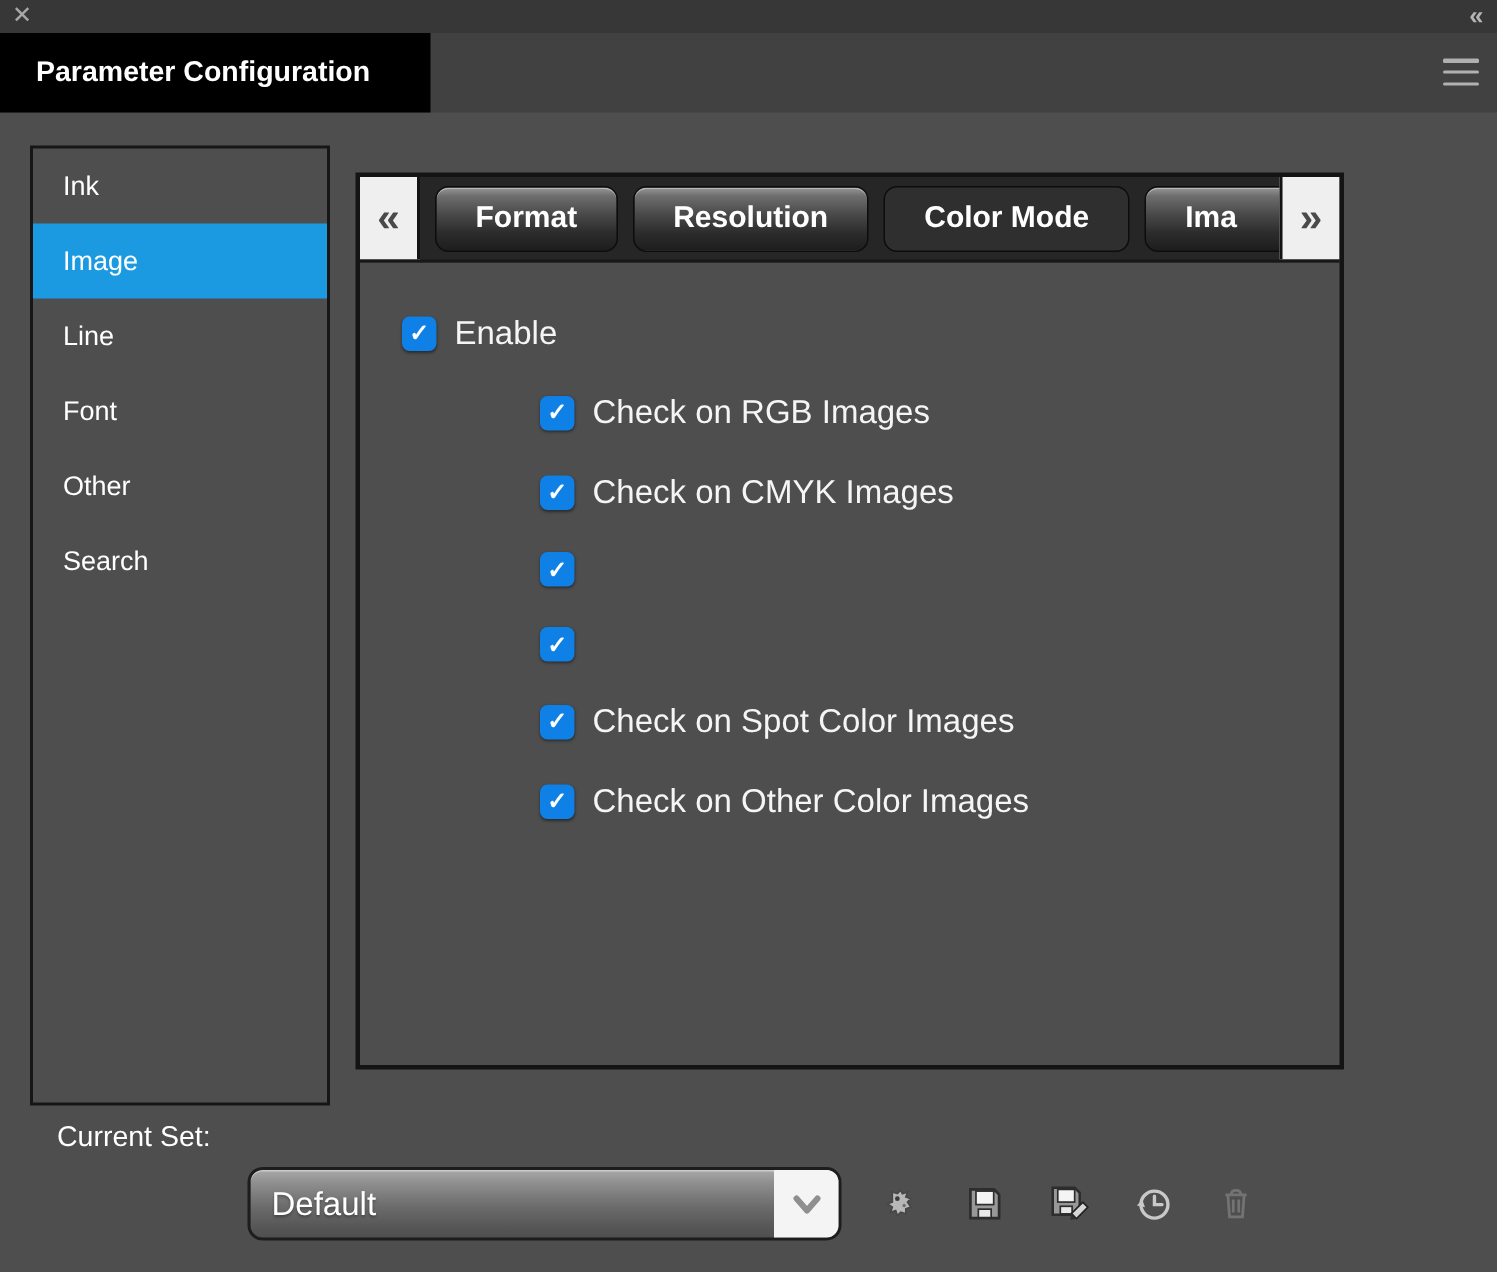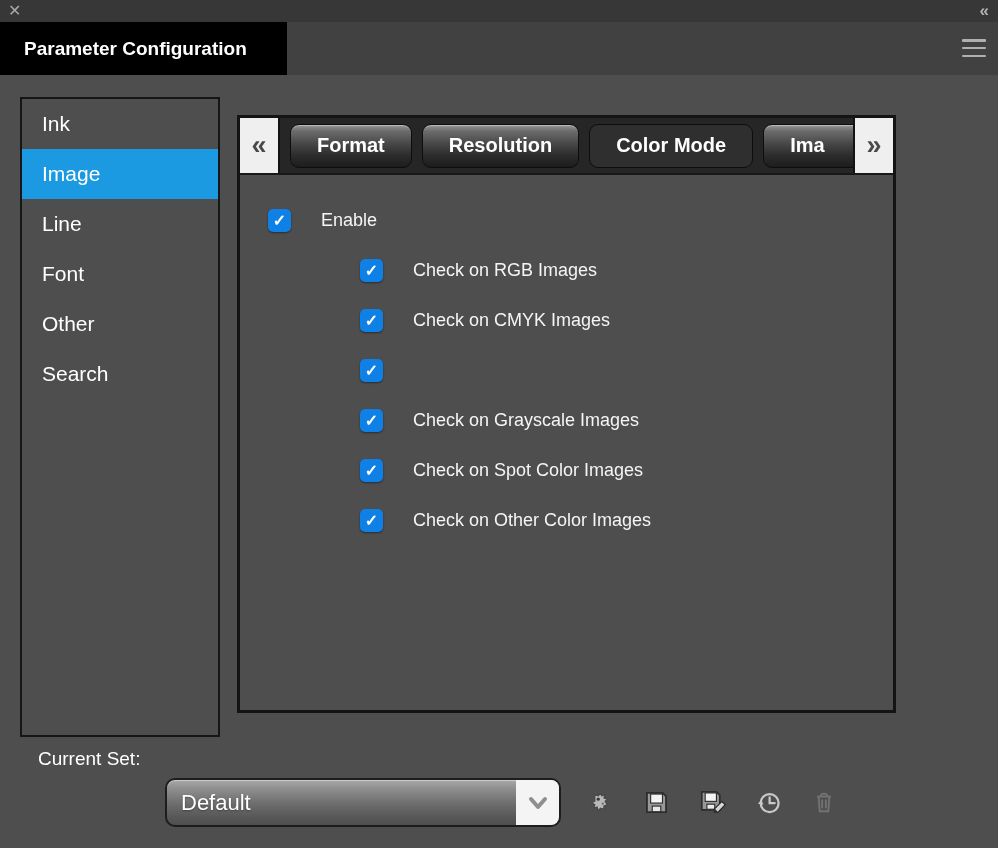--- a/index.html
+++ b/index.html
@@ -13,42 +13,42 @@
   .top-strip{position:absolute;top:0;left:0;width:998px;height:22px;background:#373737;}
   .close-btn{position:absolute;left:8px;top:1px;font-size:16px;color:#a8a8a8;cursor:default;line-height:20px;}
   .collapse-btn{position:absolute;right:8px;top:0;font-size:17px;font-weight:bold;color:#b5b5b5;line-height:22px;letter-spacing:1px;}
   
   .tab-row{position:absolute;top:22px;left:0;width:998px;height:53px;background:#414141;}
   .panel-tab{position:absolute;left:0;top:0;width:287px;height:53px;background:#000000;display:flex;align-items:center;box-sizing:border-box;padding-left:24px;color:#ffffff;font-size:19px;font-weight:bold;}
   .menu-btn{position:absolute;right:12px;top:17px;width:24px;height:18px;display:flex;flex-direction:column;justify-content:space-between;}
   .menu-btn span{display:block;height:2.5px;background:#b0b0b0;border-radius:1px;}
   
   .sidebar{position:absolute;left:20px;top:97px;width:200px;height:640px;border:2px solid #161616;box-sizing:border-box;}
-  .side-item{height:50px;display:flex;align-items:center;padding-left:20px;color:#ffffff;font-size:21px;cursor:default;}
+  .side-item{height:50px;display:flex;align-items:center;padding-left:20px;color:#ffffff;font-size:18px;cursor:default;}
   .side-item.selected{background:#1b9ae2;}
   
   .main-panel{position:absolute;left:237px;top:115px;width:659px;height:598px;border:3px solid #141414;box-sizing:border-box;background:#4e4e4e;}
   .tab-strip{position:relative;height:55px;background:#262626;border-bottom:2px solid #181818;display:flex;align-items:center;overflow:hidden;}
   .scroll-btn{align-self:stretch;width:38px;flex:0 0 38px;background:#efefef;display:flex;align-items:center;justify-content:center;font-size:27px;font-weight:bold;color:#4a4a4a;cursor:default;}
   .scroll-left{border-right:2px solid #131313;}
   .scroll-right{position:absolute;right:0;top:0;bottom:0;border-left:2px solid #131313;z-index:3;}
   .tab{height:44px;margin-left:10px;padding:0 26px;border-radius:9px;border:1px solid #0d0d0d;
        background:linear-gradient(180deg,#989898 0%,#6d6d6d 14%,#4a4a4a 42%,#2c2c2c 72%,#1d1d1d 100%);
        box-shadow:inset 0 1px 0 rgba(255,255,255,.35);
        color:#ffffff;font-size:20px;font-weight:600;display:flex;align-items:center;box-sizing:border-box;white-space:nowrap;cursor:default;}
   .tab.active{background:#2f2f2f;box-shadow:none;font-weight:bold;}
   .tab.truncated{flex:0 0 112px;width:112px;overflow:hidden;padding-right:0;}
   
   .content{padding:34px 0 0 28px;}
   .check-row{display:flex;align-items:center;margin-bottom:27px;}
   .check-row.indent{margin-left:92px;}
   .checkbox{width:23px;height:23px;flex:0 0 23px;border-radius:5px;background:#0e80e6;color:#ffffff;
             display:flex;align-items:center;justify-content:center;font-size:16px;font-weight:bold;
             box-shadow:0 1px 2px rgba(0,0,0,.45);cursor:default;}
-  .check-label{margin-left:30px;color:#f5f5f5;font-size:18px;}
+  .check-label{margin-left:12px;color:#f5f5f5;font-size:22px;}
   
   .current-set-label{position:absolute;left:38px;top:748px;color:#ffffff;font-size:19px;}
   .dropdown{position:absolute;left:165px;top:778px;width:396px;height:49px;box-sizing:border-box;
             border:2px solid #1d1d1d;border-radius:10px;
             background:linear-gradient(180deg,#a9a9a9 0%,#909090 18%,#6b6b6b 55%,#565656 85%,#4f4f4f 100%);
             box-shadow:inset 0 1px 0 rgba(255,255,255,.4);display:flex;align-items:center;cursor:default;}
   .dropdown-value{padding-left:14px;color:#ffffff;font-size:22px;text-shadow:0 1px 2px rgba(0,0,0,.35);}
   .dropdown-seg{position:absolute;right:0;top:0;bottom:0;width:43px;background:#f4f4f4;
                 border-radius:0 8px 8px 0;display:flex;align-items:center;justify-content:center;}
   .icon-bar{position:absolute;left:586px;top:788px;display:flex;gap:28px;align-items:center;}
@@ -104,21 +104,20 @@
     </div>
     <div class="check-row indent">
       <span class="checkbox">✓</span>
       <span class="check-label">Check on CMYK Images</span>
     </div>
     <div class="check-row indent">
       <span class="checkbox">✓</span>
     </div>
     <div class="check-row indent">
       <span class="checkbox">✓</span>
-      <span class="check-label">Check on Grayscale Images</span>
     </div>
     <div class="check-row indent">
       <span class="checkbox">✓</span>
       <span class="check-label">Check on Spot Color Images</span>
     </div>
     <div class="check-row indent">
       <span class="checkbox">✓</span>
       <span class="check-label">Check on Other Color Images</span>
     </div>
   </div>

